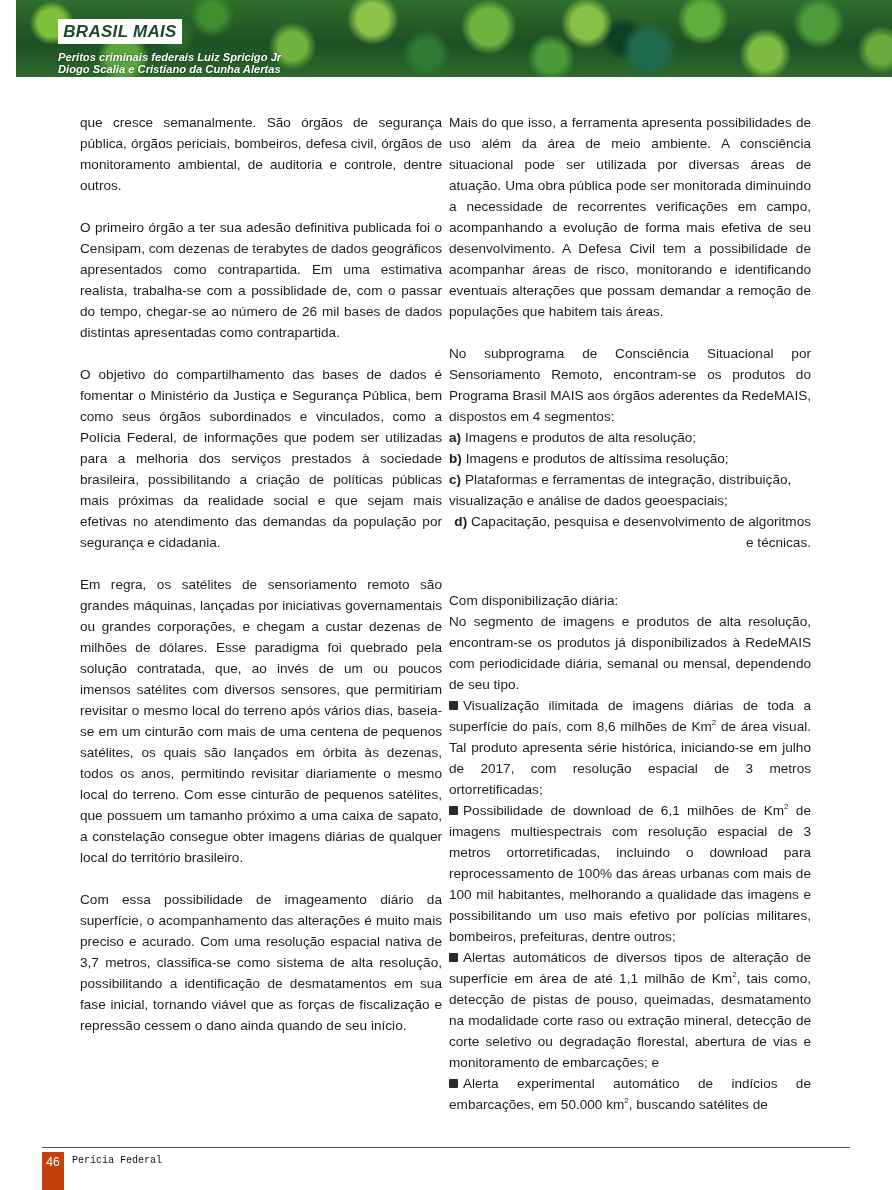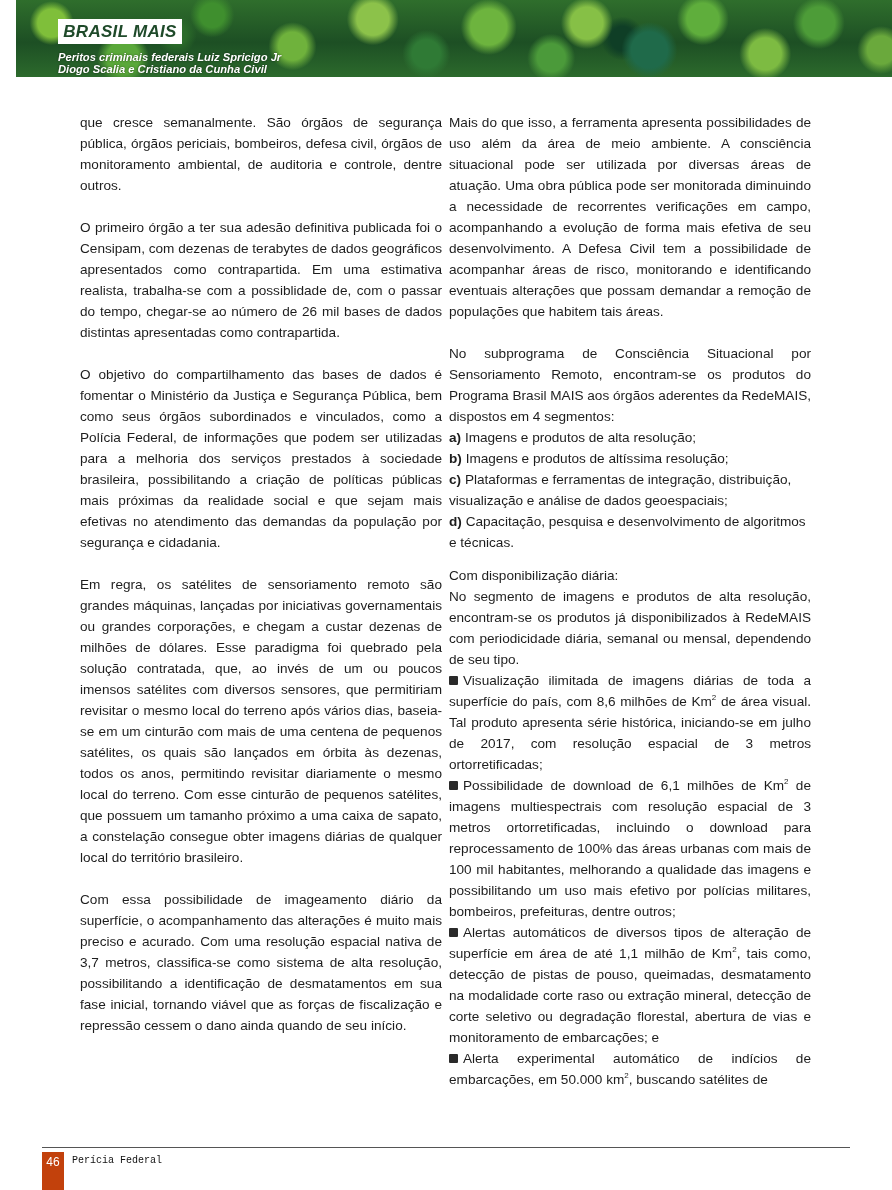--- a/index.html
+++ b/index.html
@@ -81,21 +81,21 @@
 </style>
 </head>
 <body>
 
 <div class="banner">
   <div class="banner-title-box">
     <span class="banner-title">BRASIL MAIS</span>
   </div>
   <div class="banner-authors">
     <div>Peritos criminais federais Luiz Spricigo Jr</div>
-    <div>Diogo Scalia e Cristiano da Cunha Civil</div>
+    <div>Diogo Scalia e Cristiano da Cunha Alertas</div>
   </div>
 </div>
 
 <div class="col col-left">
   <p>que cresce semanalmente. São órgãos de segurança pública, órgãos periciais, bombeiros, defesa civil, órgãos de monitoramento ambiental, de auditoria e controle, dentre outros.</p>
   <p>O primeiro órgão a ter sua adesão definitiva publicada foi o Censipam, com dezenas de terabytes de dados geográficos apresentados como contrapartida. Em uma estimativa realista, trabalha-se com a possiblidade de, com o passar do tempo, chegar-se ao número de 26 mil bases de dados distintas apresentadas como contrapartida.</p>
   <p>O objetivo do compartilhamento das bases de dados é fomentar o Ministério da Justiça e Segurança Pública, bem como seus órgãos subordinados e vinculados, como a Polícia Federal, de informações que podem ser utilizadas para a melhoria dos serviços prestados à sociedade brasileira, possibilitando a criação de políticas públicas mais próximas da realidade social e que sejam mais efetivas no atendimento das demandas da população por segurança e cidadania.</p>
   <p>Em regra, os satélites de sensoriamento remoto são grandes máquinas, lançadas por iniciativas governamentais ou grandes corporações, e chegam a custar dezenas de milhões de dólares. Esse paradigma foi quebrado pela solução contratada, que, ao invés de um ou poucos imensos satélites com diversos sensores, que permitiriam revisitar o mesmo local do terreno após vários dias, baseia-se em um cinturão com mais de uma centena de pequenos satélites, os quais são lançados em órbita às dezenas, todos os anos, permitindo revisitar diariamente o mesmo local do terreno. Com esse cinturão de pequenos satélites, que possuem um tamanho próximo a uma caixa de sapato, a constelação consegue obter imagens diárias de qualquer local do território brasileiro.</p>
   <p>Com essa possibilidade de imageamento diário da superfície, o acompanhamento das alterações é muito mais preciso e acurado. Com uma resolução espacial nativa de 3,7 metros, classifica-se como sistema de alta resolução, possibilitando a identificação de desmatamentos em sua fase inicial, tornando viável que as forças de fiscalização e repressão cessem o dano ainda quando de seu início.</p>
 </div>
@@ -108,21 +108,21 @@
     <span>Imagens e produtos de alta resolução;</span>
   </div>
   <div class="seg" style="text-align:left">
     <b>b)</b>
     <span>Imagens e produtos de altíssima resolução;</span>
   </div>
   <div class="seg" style="text-align:left">
     <b>c)</b>
     <span>Plataformas e ferramentas de integração, distribuição, visualização e análise de dados geoespaciais;</span>
   </div>
-  <div class="seg" style="text-align:left; margin-bottom:12px">
+  <div class="seg" style="text-align:right; margin-bottom:37px">
     <b>d)</b>
     <span>Capacitação, pesquisa e desenvolvimento de algoritmos e técnicas.</span>
   </div>
   <p class="tight">Com disponibilização diária:</p>
   <p class="tight">No segmento de imagens e produtos de alta resolução, encontram-se os produtos já disponibilizados à RedeMAIS com periodicidade diária, semanal ou mensal, dependendo de seu tipo.</p>
 
   <div>
     <span class="bullet-sq"></span><span>Visualização ilimitada de imagens diárias de toda a superfície do país, com 8,6 milhões de Km</span><sup>2</sup><span> de área visual. Tal produto apresenta série histórica, iniciando-se em julho de 2017, com resolução espacial de 3 metros ortorretificadas;</span>
   </div>
   <div>

